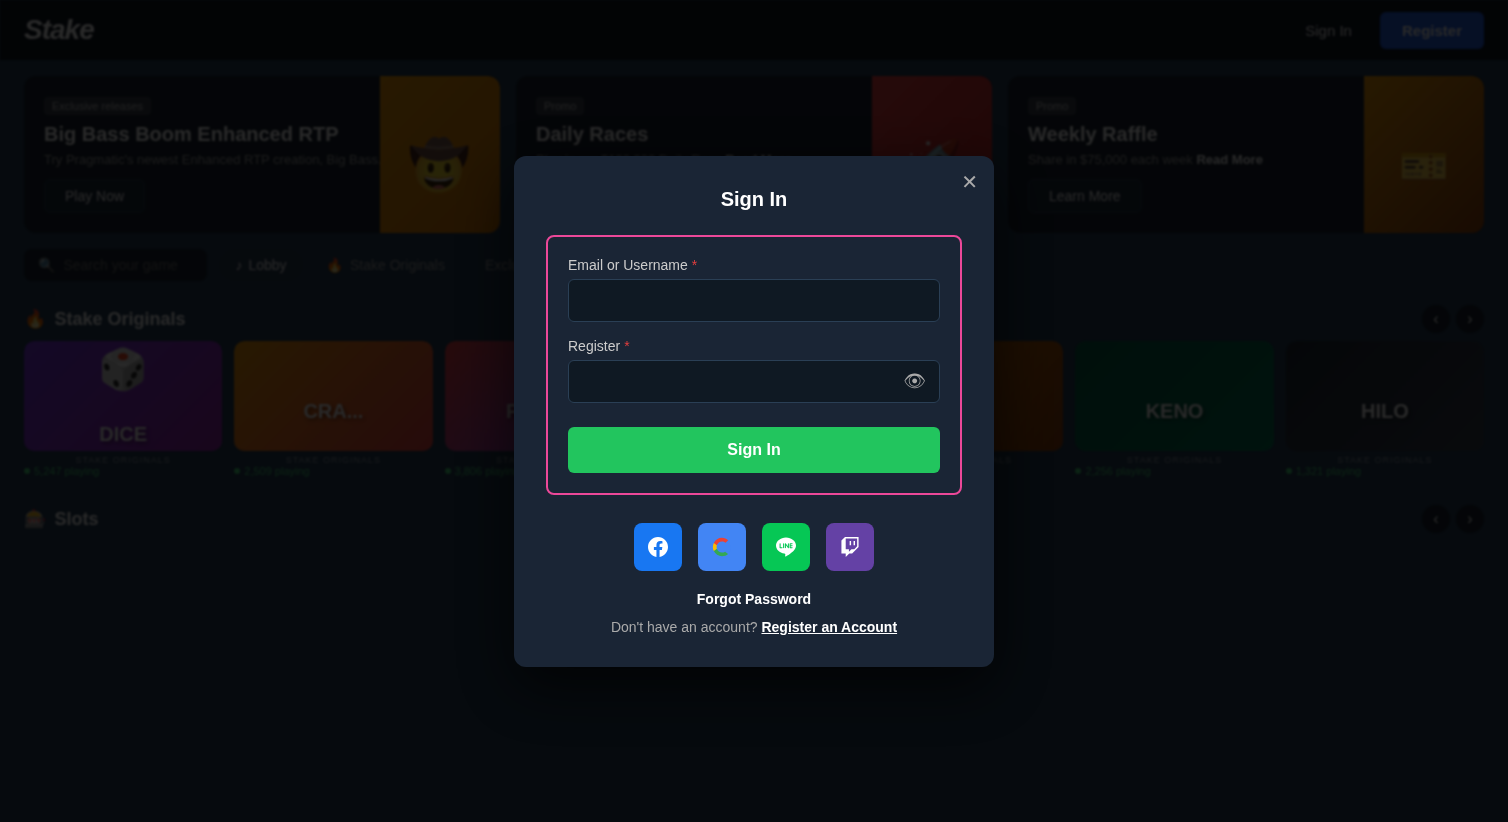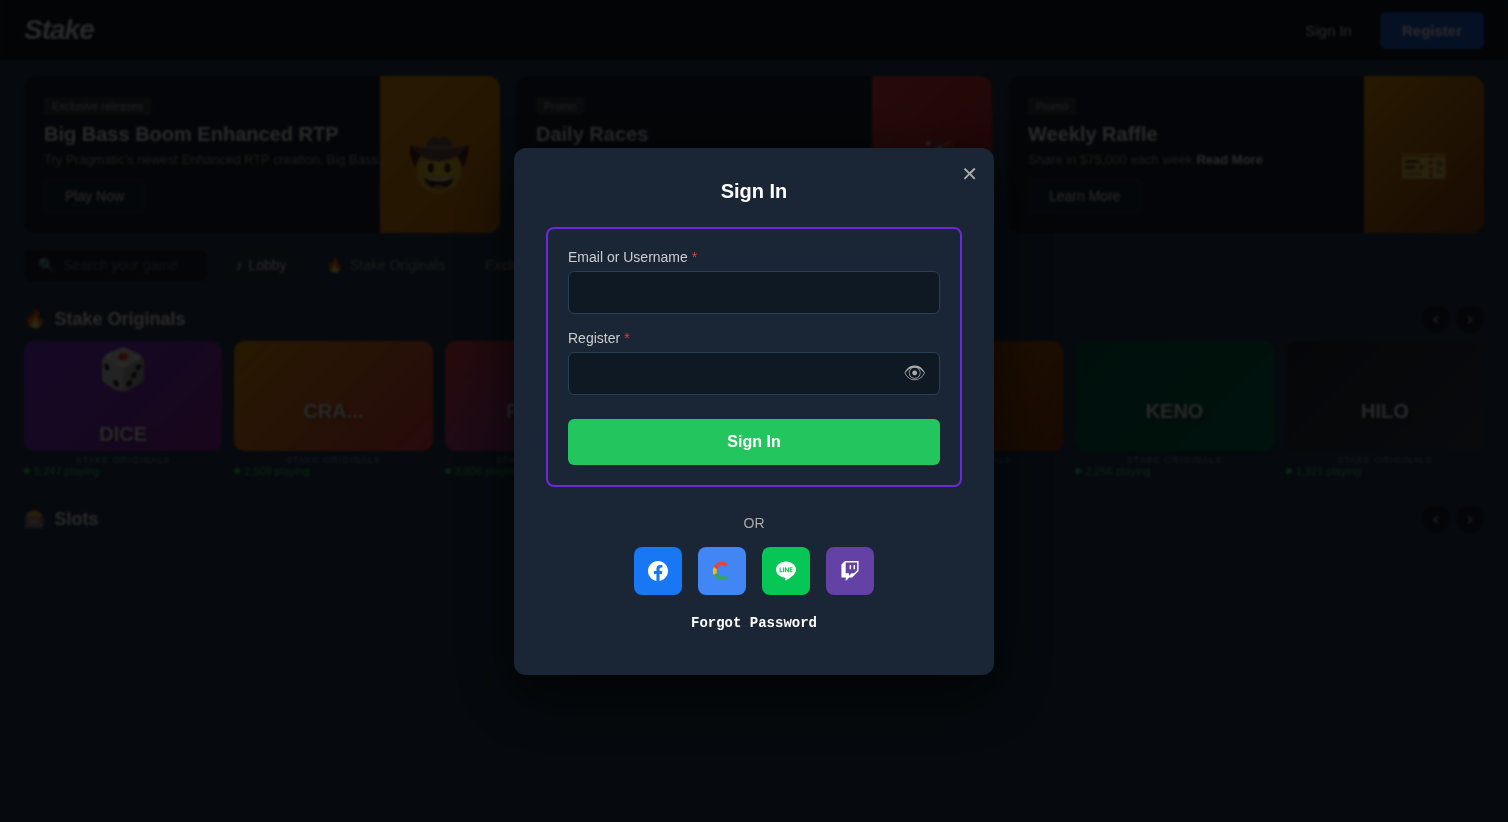--- a/index.html
+++ b/index.html
@@ -243,21 +243,21 @@
       background: transparent;
       border: none;
       color: #aaa;
       font-size: 20px;
       cursor: pointer;
       line-height: 1;
     }
 
     
     .form-section {
-      border: 2px solid #6d28d9;
+      border: 2px solid #ec4899;
       border-radius: 8px;
       padding: 20px;
       margin-bottom: 28px;
     }
     .field-label {
       font-size: 14px;
       color: #ccc;
       margin-bottom: 6px;
       display: flex;
       align-items: center;
@@ -338,21 +338,20 @@
     .social-btn.line { background: #06c755; color: #fff; }
     .social-btn.twitch { background: #6441a5; color: #fff; }
 
     .forgot-password {
       text-align: center;
       font-size: 14px;
       font-weight: 600;
       color: #fff;
       cursor: pointer;
       margin-bottom: 12px;
-      font-family: Liberation Mono, monospace;
     }
     .register-link {
       text-align: center;
       font-size: 14px;
       color: #aaa;
     }
     .register-link strong {
       color: #fff;
       text-decoration: underline;
       cursor: pointer;
@@ -614,21 +613,20 @@
         <span class="required-star">*</span>
       </div>
       <div class="password-wrapper">
         <input class="field-input" type="password" style="">
         <span class="eye-icon">👁</span>
       </div>
 
       <button class="btn-signinform">Sign In</button>
     </div>
 
-    <div class="or-divider">OR</div>
 
     <div class="social-buttons">
       <button class="social-btn fb">
         <svg width="20" height="20" viewBox="0 0 24 24" fill="white">
           <path d="M24 12.073c0-6.627-5.373-12-12-12s-12 5.373-12 12c0 5.99 4.388 10.954 10.125 11.854v-8.385H7.078v-3.47h3.047V9.43c0-3.007 1.792-4.669 4.533-4.669 1.312 0 2.686.235 2.686.235v2.953H15.83c-1.491 0-1.956.925-1.956 1.874v2.25h3.328l-.532 3.47h-2.796v8.385C19.612 23.027 24 18.062 24 12.073z"></path>
         </svg>
       </button>
       <button class="social-btn gg">
         <svg width="20" height="20" viewBox="0 0 24 24" fill="white">
           <path d="M22.56 12.25c0-.78-.07-1.53-.2-2.25H12v4.26h5.92c-.26 1.37-1.04 2.53-2.21 3.31v2.77h3.57c2.08-1.92 3.28-4.74 3.28-8.09z" fill="#4285F4"></path>
@@ -644,14 +642,18 @@
       </button>
       <button class="social-btn twitch">
         <svg width="20" height="20" viewBox="0 0 24 24" fill="white">
           <path d="M11.571 4.714h1.715v5.143H11.57zm4.715 0H18v5.143h-1.714zM6 0L1.714 4.286v15.428h5.143V24l4.286-4.286h3.428L22.286 12V0zm14.571 11.143l-3.428 3.428h-3.429l-3 3v-3H6.857V1.714h13.714z"></path>
         </svg>
       </button>
     </div>
 
     <div class="forgot-password">Forgot Password</div>
 
+    <div class="register-link">
+      <span>Don't have an account?</span>
+      <strong>Register an Account</strong>
+    </div>
   </div>
 </div>
 
 </body></html>

